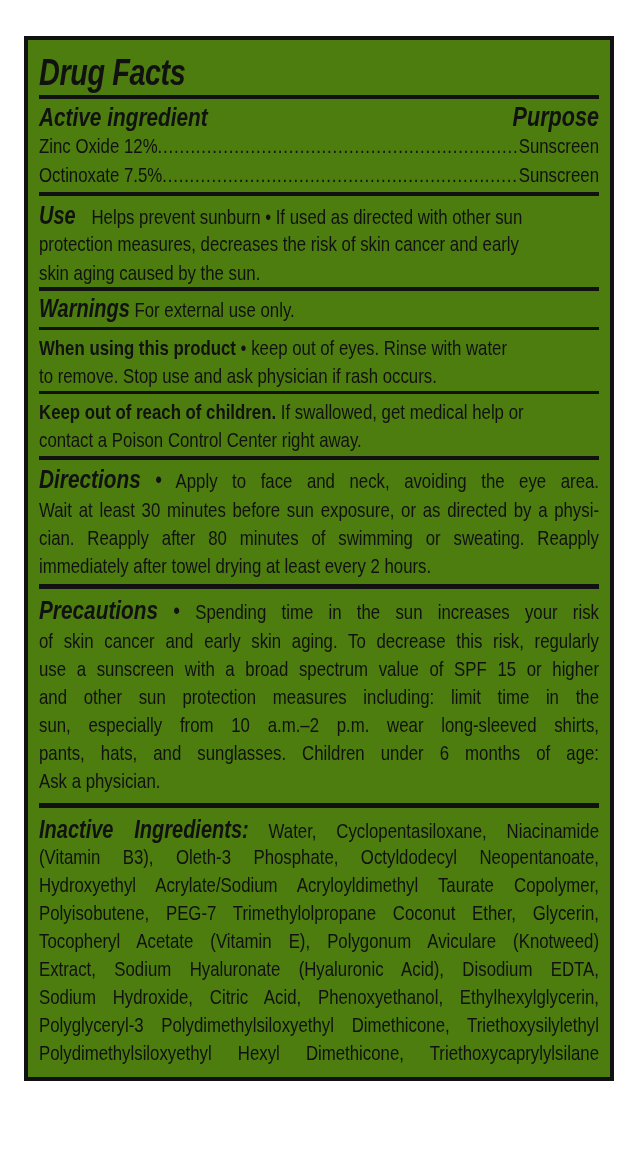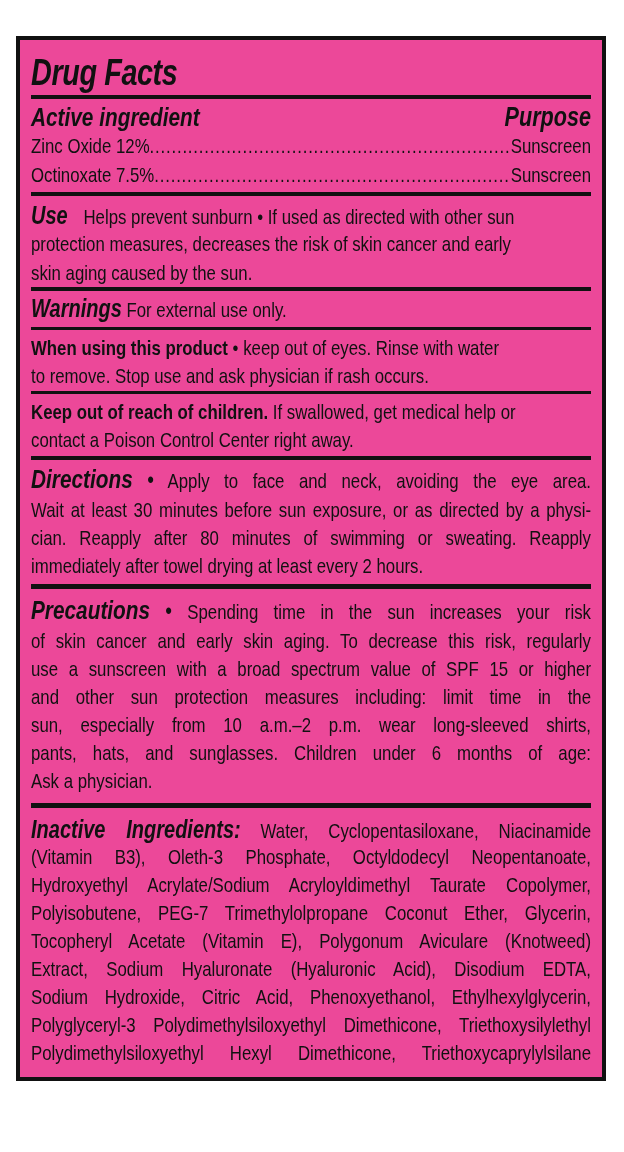--- a/index.html
+++ b/index.html
@@ -1,17 +1,17 @@
 <!DOCTYPE html>
 <html><head>
 <meta charset="utf-8">
 <style>
   html, body { margin:0; padding:0; background:#ffffff; }
   body { width:624px; height:1152px; position:relative; overflow:hidden; font-family:"Liberation Sans", sans-serif; color:#111; }
-  .panel { position:absolute; left:16px; top:36px; width:582px; height:1037px; border:4px solid #111; background:#ec4899; }
+  .panel { position:absolute; left:24px; top:36px; width:582px; height:1037px; border:4px solid #111; background:#4d7c0f; }
   .inner { position:absolute; left:11px; top:0; width:560px; }
   .sx { width:700px; transform:scaleX(0.8); transform-origin:0 0; }
   .rule { position:absolute; left:11px; width:560px; background:#111; }
   .line { position:absolute; left:0; white-space:nowrap; font-size:21px; line-height:24px; }
   .j { text-align:justify; text-align-last:justify; white-space:normal; width:700px; }
   .hdr { font-weight:bold; font-style:italic; }
   .bold { font-weight:bold; }
   .title { font-size:36px; font-weight:bold; font-style:italic; letter-spacing:-0.5px; }
   .purpose { font-size:27px; }
   .dots { display:flex; width:700px; }

